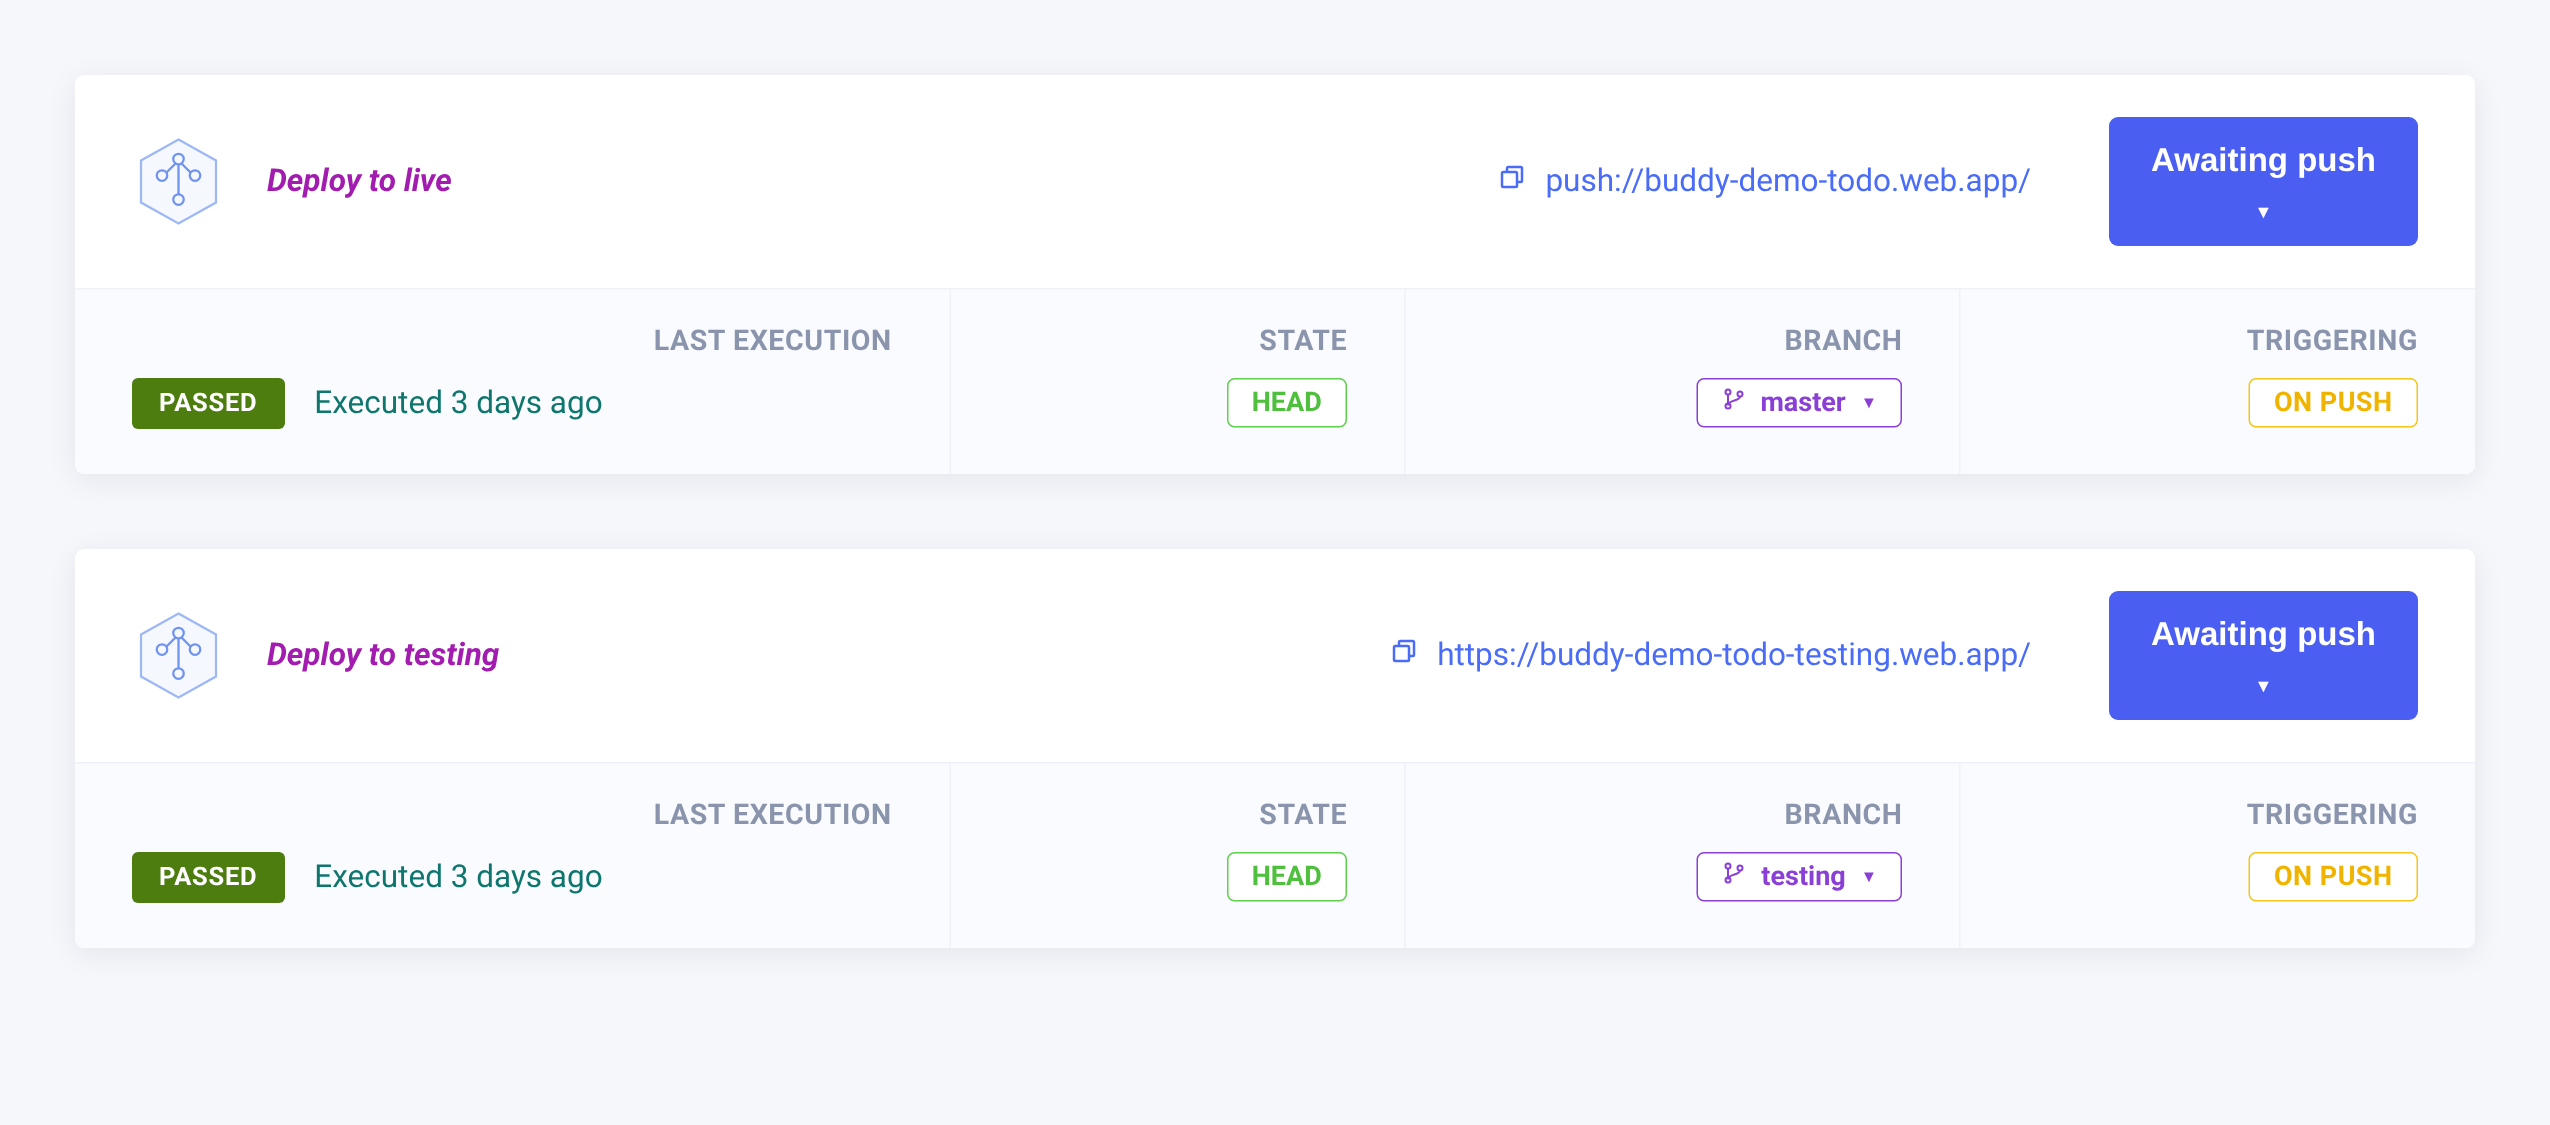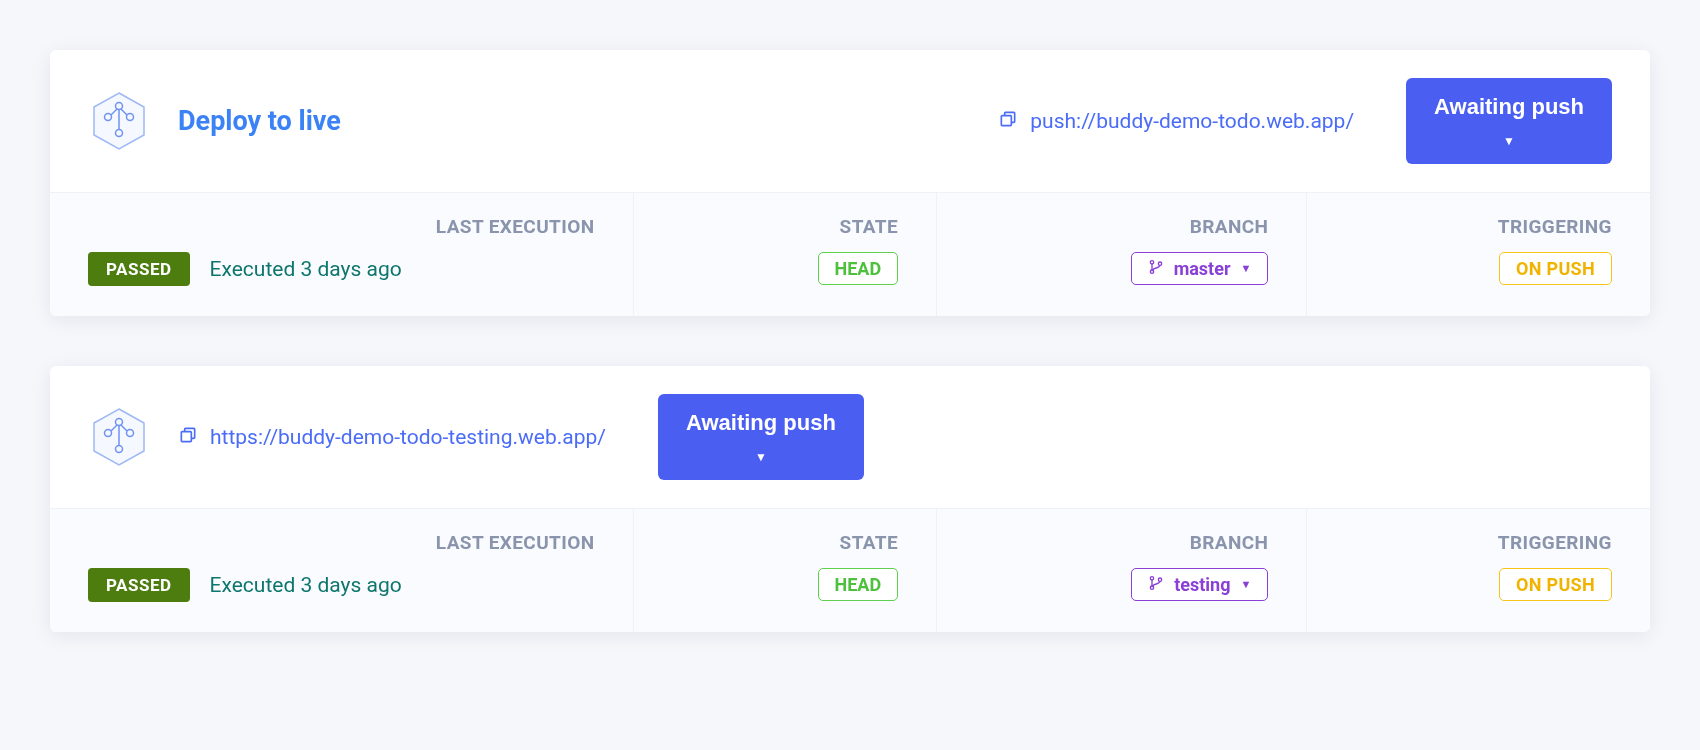--- a/index.html
+++ b/index.html
@@ -25,24 +25,25 @@
   }
   .pipeline-icon {
     width: 62px;
     height: 62px;
     flex-shrink: 0;
     display: flex;
     align-items: center;
     justify-content: center;
   }
   .pipeline-title {
-    font-size: 27px;
-    font-weight: 700;
-    color: #3b82f6;
+    font-size: 21px;
+    font-weight: 700;
+    color: #a21caf;
     flex: 1;
+    font-style: italic;
   }
   .pipeline-url {
     display: flex;
     align-items: center;
     gap: 12px;
     color: #4a6cf7;
     font-size: 21px;
     text-decoration: none;
     margin-right: 24px;
   }
@@ -189,20 +190,21 @@
         <polygon points="31,3 56,17 56,45 31,59 6,45 6,17" fill="#f5f8ff" stroke="#9eb8f5" stroke-width="1.5"></polygon>
         <circle cx="31" cy="16" r="3.5" fill="#f5f8ff" stroke="#6f93f0" stroke-width="1.5"></circle>
         <circle cx="20" cy="27" r="3.5" fill="#f5f8ff" stroke="#6f93f0" stroke-width="1.5"></circle>
         <circle cx="42" cy="27" r="3.5" fill="#f5f8ff" stroke="#6f93f0" stroke-width="1.5"></circle>
         <circle cx="31" cy="43" r="3.5" fill="#f5f8ff" stroke="#6f93f0" stroke-width="1.5"></circle>
         <line x1="31" y1="19.5" x2="31" y2="39.5" stroke="#6f93f0" stroke-width="1.5"></line>
         <line x1="23" y1="25" x2="29" y2="19" stroke="#6f93f0" stroke-width="1.5"></line>
         <line x1="39" y1="25" x2="33" y2="19" stroke="#6f93f0" stroke-width="1.5"></line>
       </svg>
     </div>
+    <div class="pipeline-title">Deploy to testing</div>
     <a class="pipeline-url" href="#">
       <span>
         <svg width="20" height="20" viewBox="0 0 24 24" fill="none" stroke="#4a6cf7" stroke-width="2">
           <rect x="8" y="4" width="12" height="12" rx="1"></rect>
           <rect x="4" y="8" width="12" height="12" rx="1" fill="#fff"></rect>
         </svg>
       </span>
       <span>https://buddy-demo-todo-testing.web.app/</span>
     </a>
     <button class="awaiting-btn">

